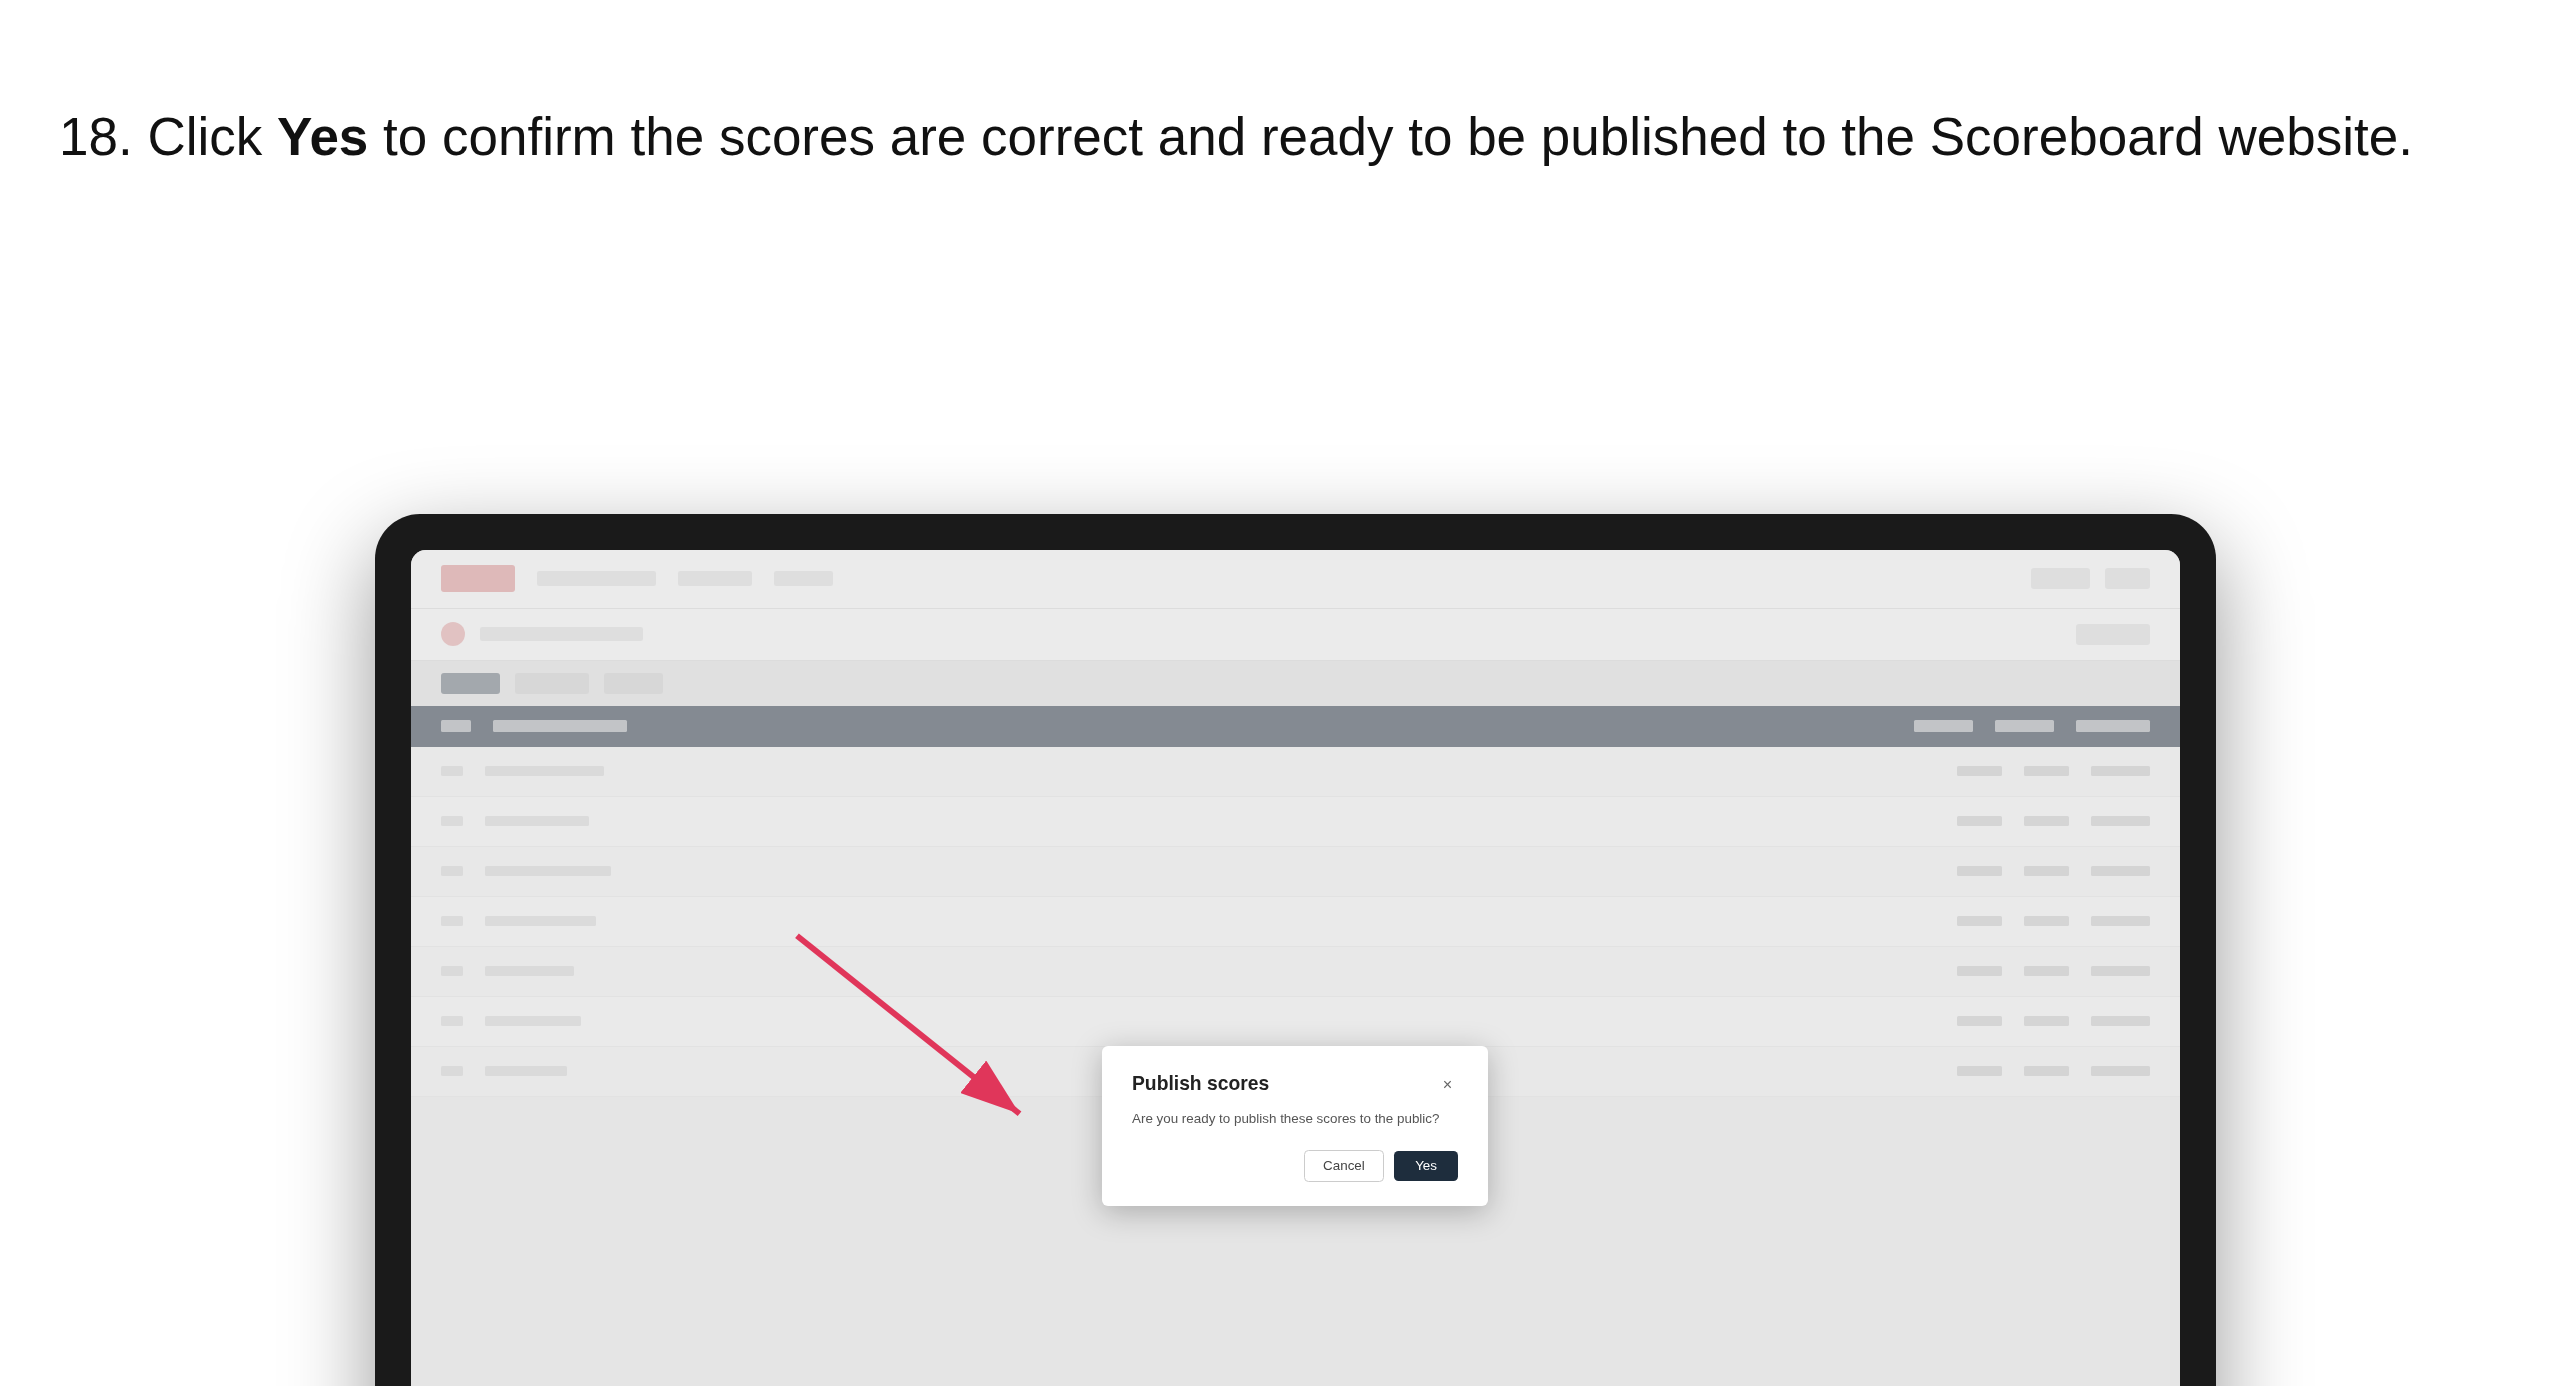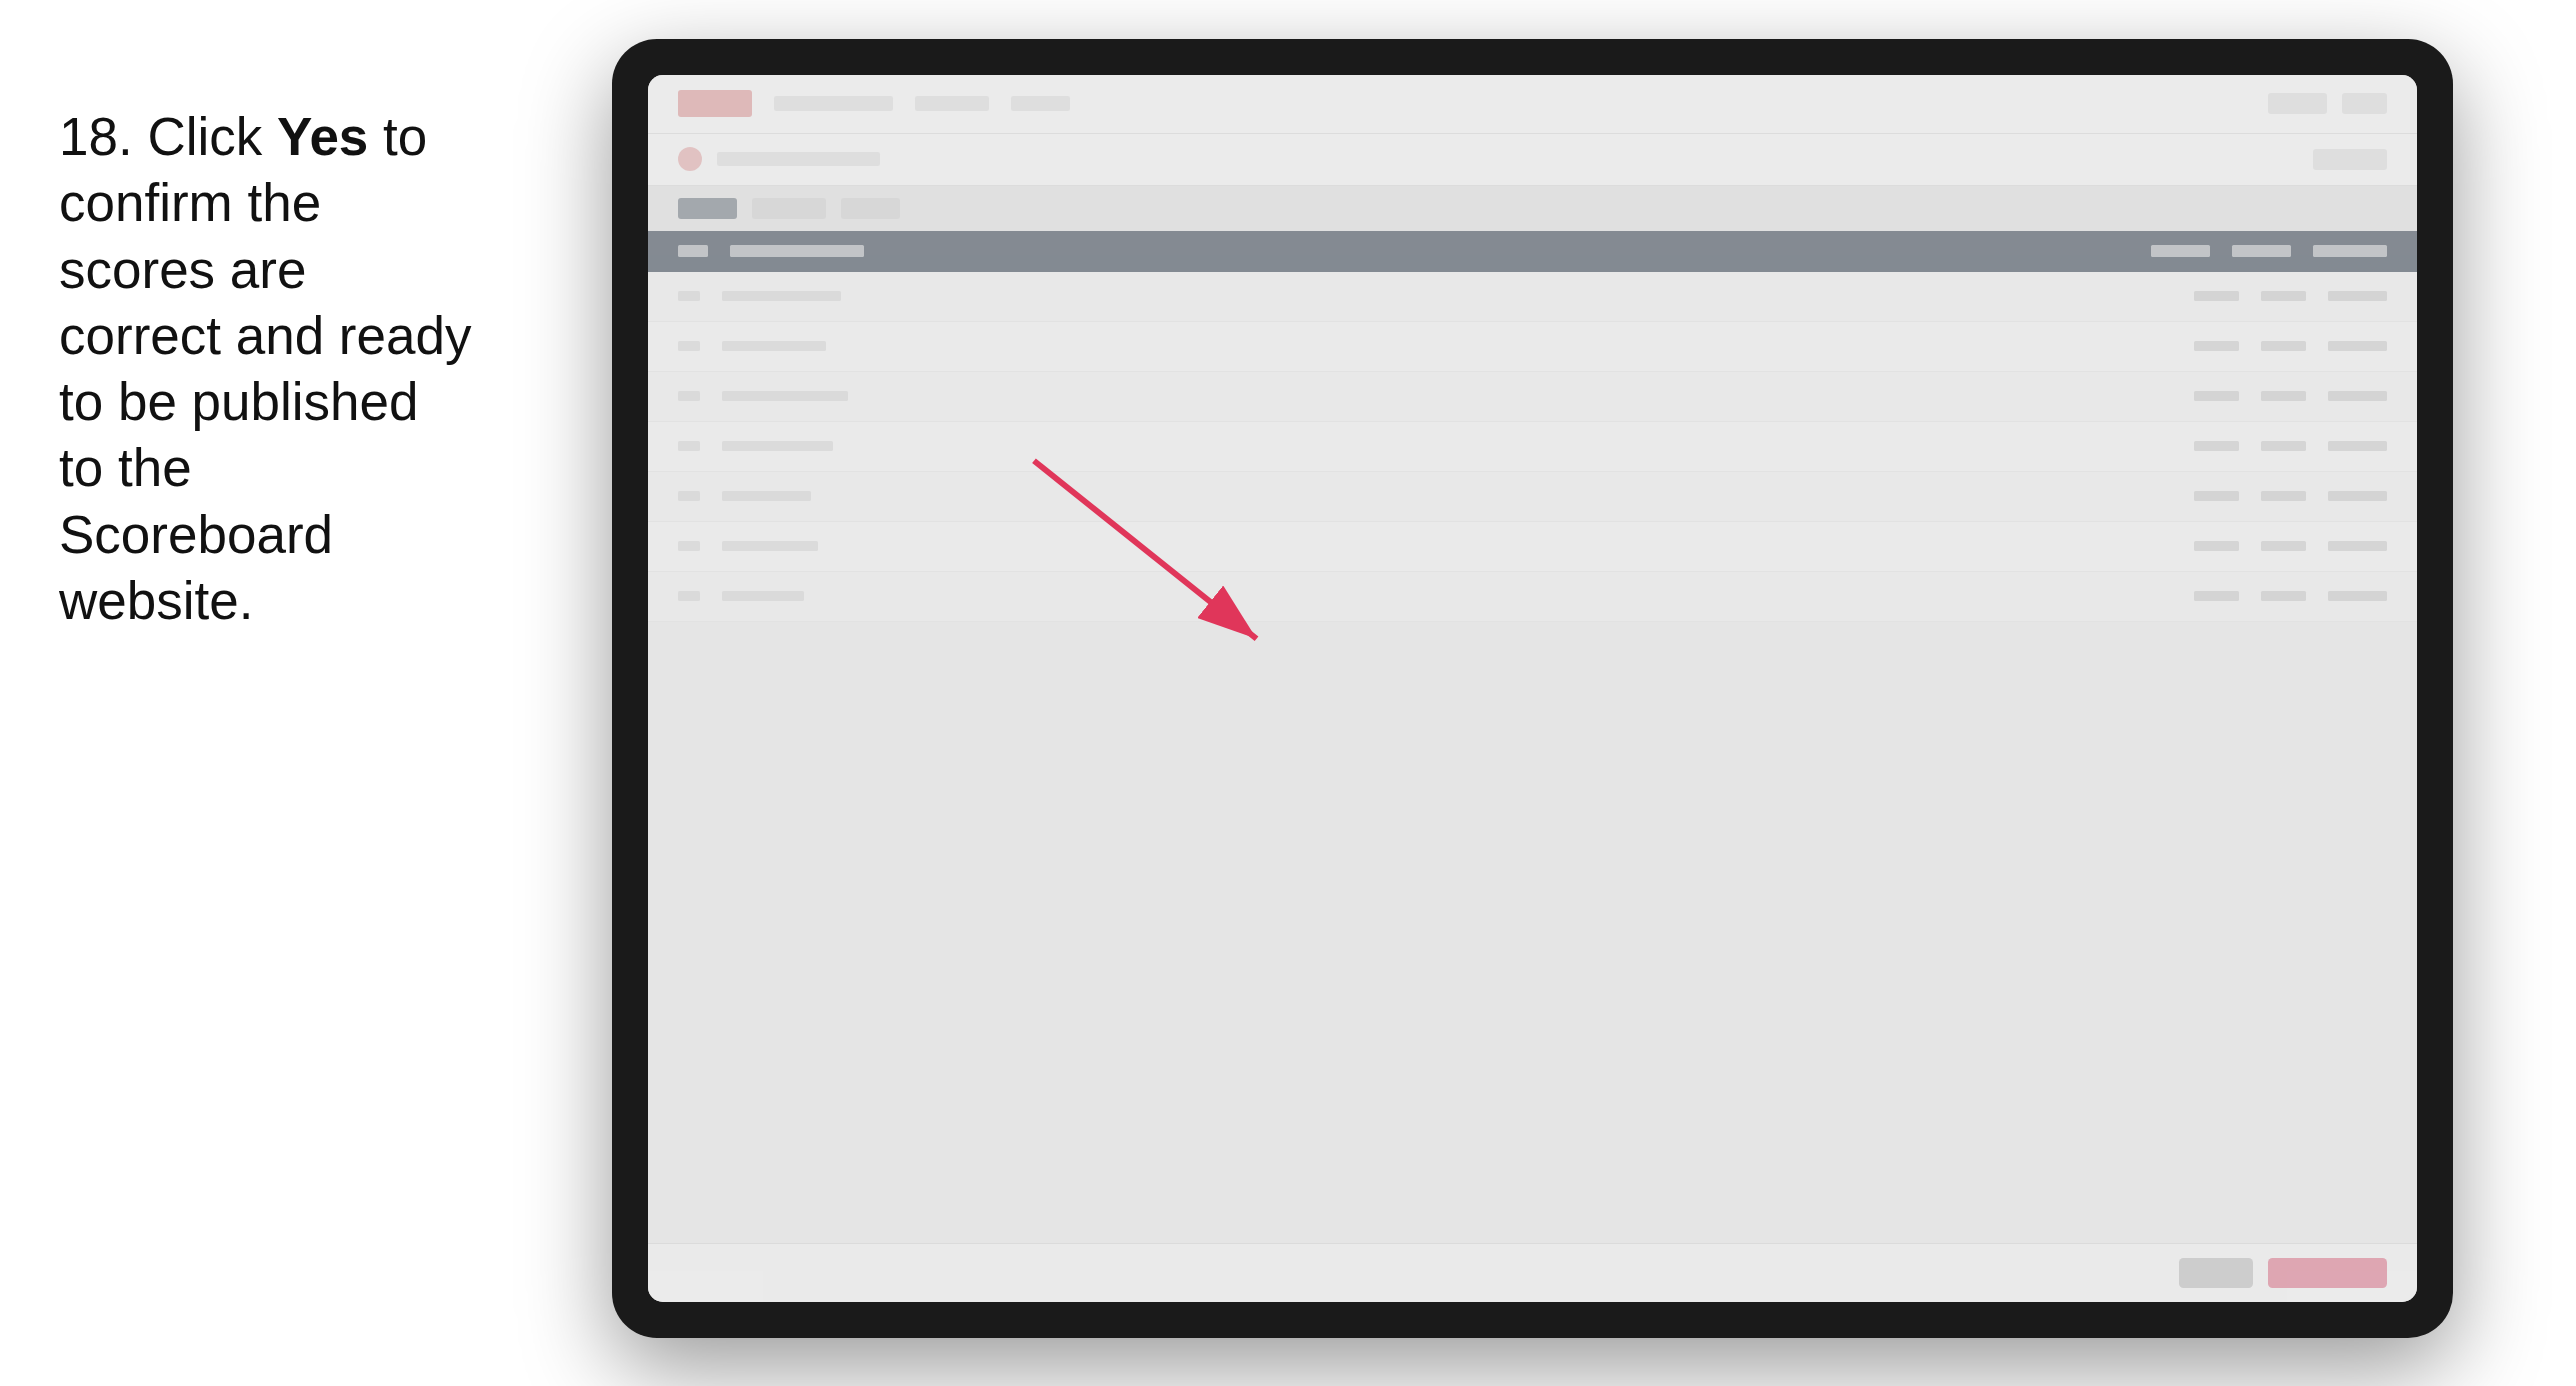--- a/index.html
+++ b/index.html
@@ -10,21 +10,21 @@
       width: 2576px;
       height: 1386px;
       display: flex;
       align-items: center;
       justify-content: flex-start;
       overflow: hidden;
     }
 
     .page-container {
       display: flex;
-      flex-direction: row;
+      flex-direction: column;
       align-items: center;
       width: 100%;
       height: 100%;
       padding: 45px 45px 55px 59px;
       gap: 59px;
     }
 
     
     .instruction-text {
       flex: 0 0 416px;
@@ -482,19 +482,30 @@
 
           <svg class="arrow-svg" viewBox="0 0 2384 1654" xmlns="http://www.w3.org/2000/svg">
             <defs>
               <marker id="arrowhead" markerWidth="10" markerHeight="7" refX="10" refY="3.5" orient="auto">
                 <polygon points="0 0, 10 3.5, 0 7" fill="#e0365a"></polygon>
               </marker>
             </defs>
             <line x1="520" y1="520" x2="820" y2="760" stroke="#e0365a" stroke-width="8" marker-end="url(#arrowhead)"></line>
           </svg>
 
+          <div class="modal-dialog">
+            <div class="modal-header">
+              <span class="modal-title">Publish scores</span>
+              <button class="modal-close">×</button>
+            </div>
+            <div class="modal-body">Are you ready to publish these scores to the public?</div>
+            <div class="modal-footer">
+              <button class="btn-cancel">Cancel</button>
+              <button class="btn-yes">Yes</button>
+            </div>
+          </div>
         </div>
 
       </div>
     </div>
   </div>
 </div>
 
 
 </body></html>

